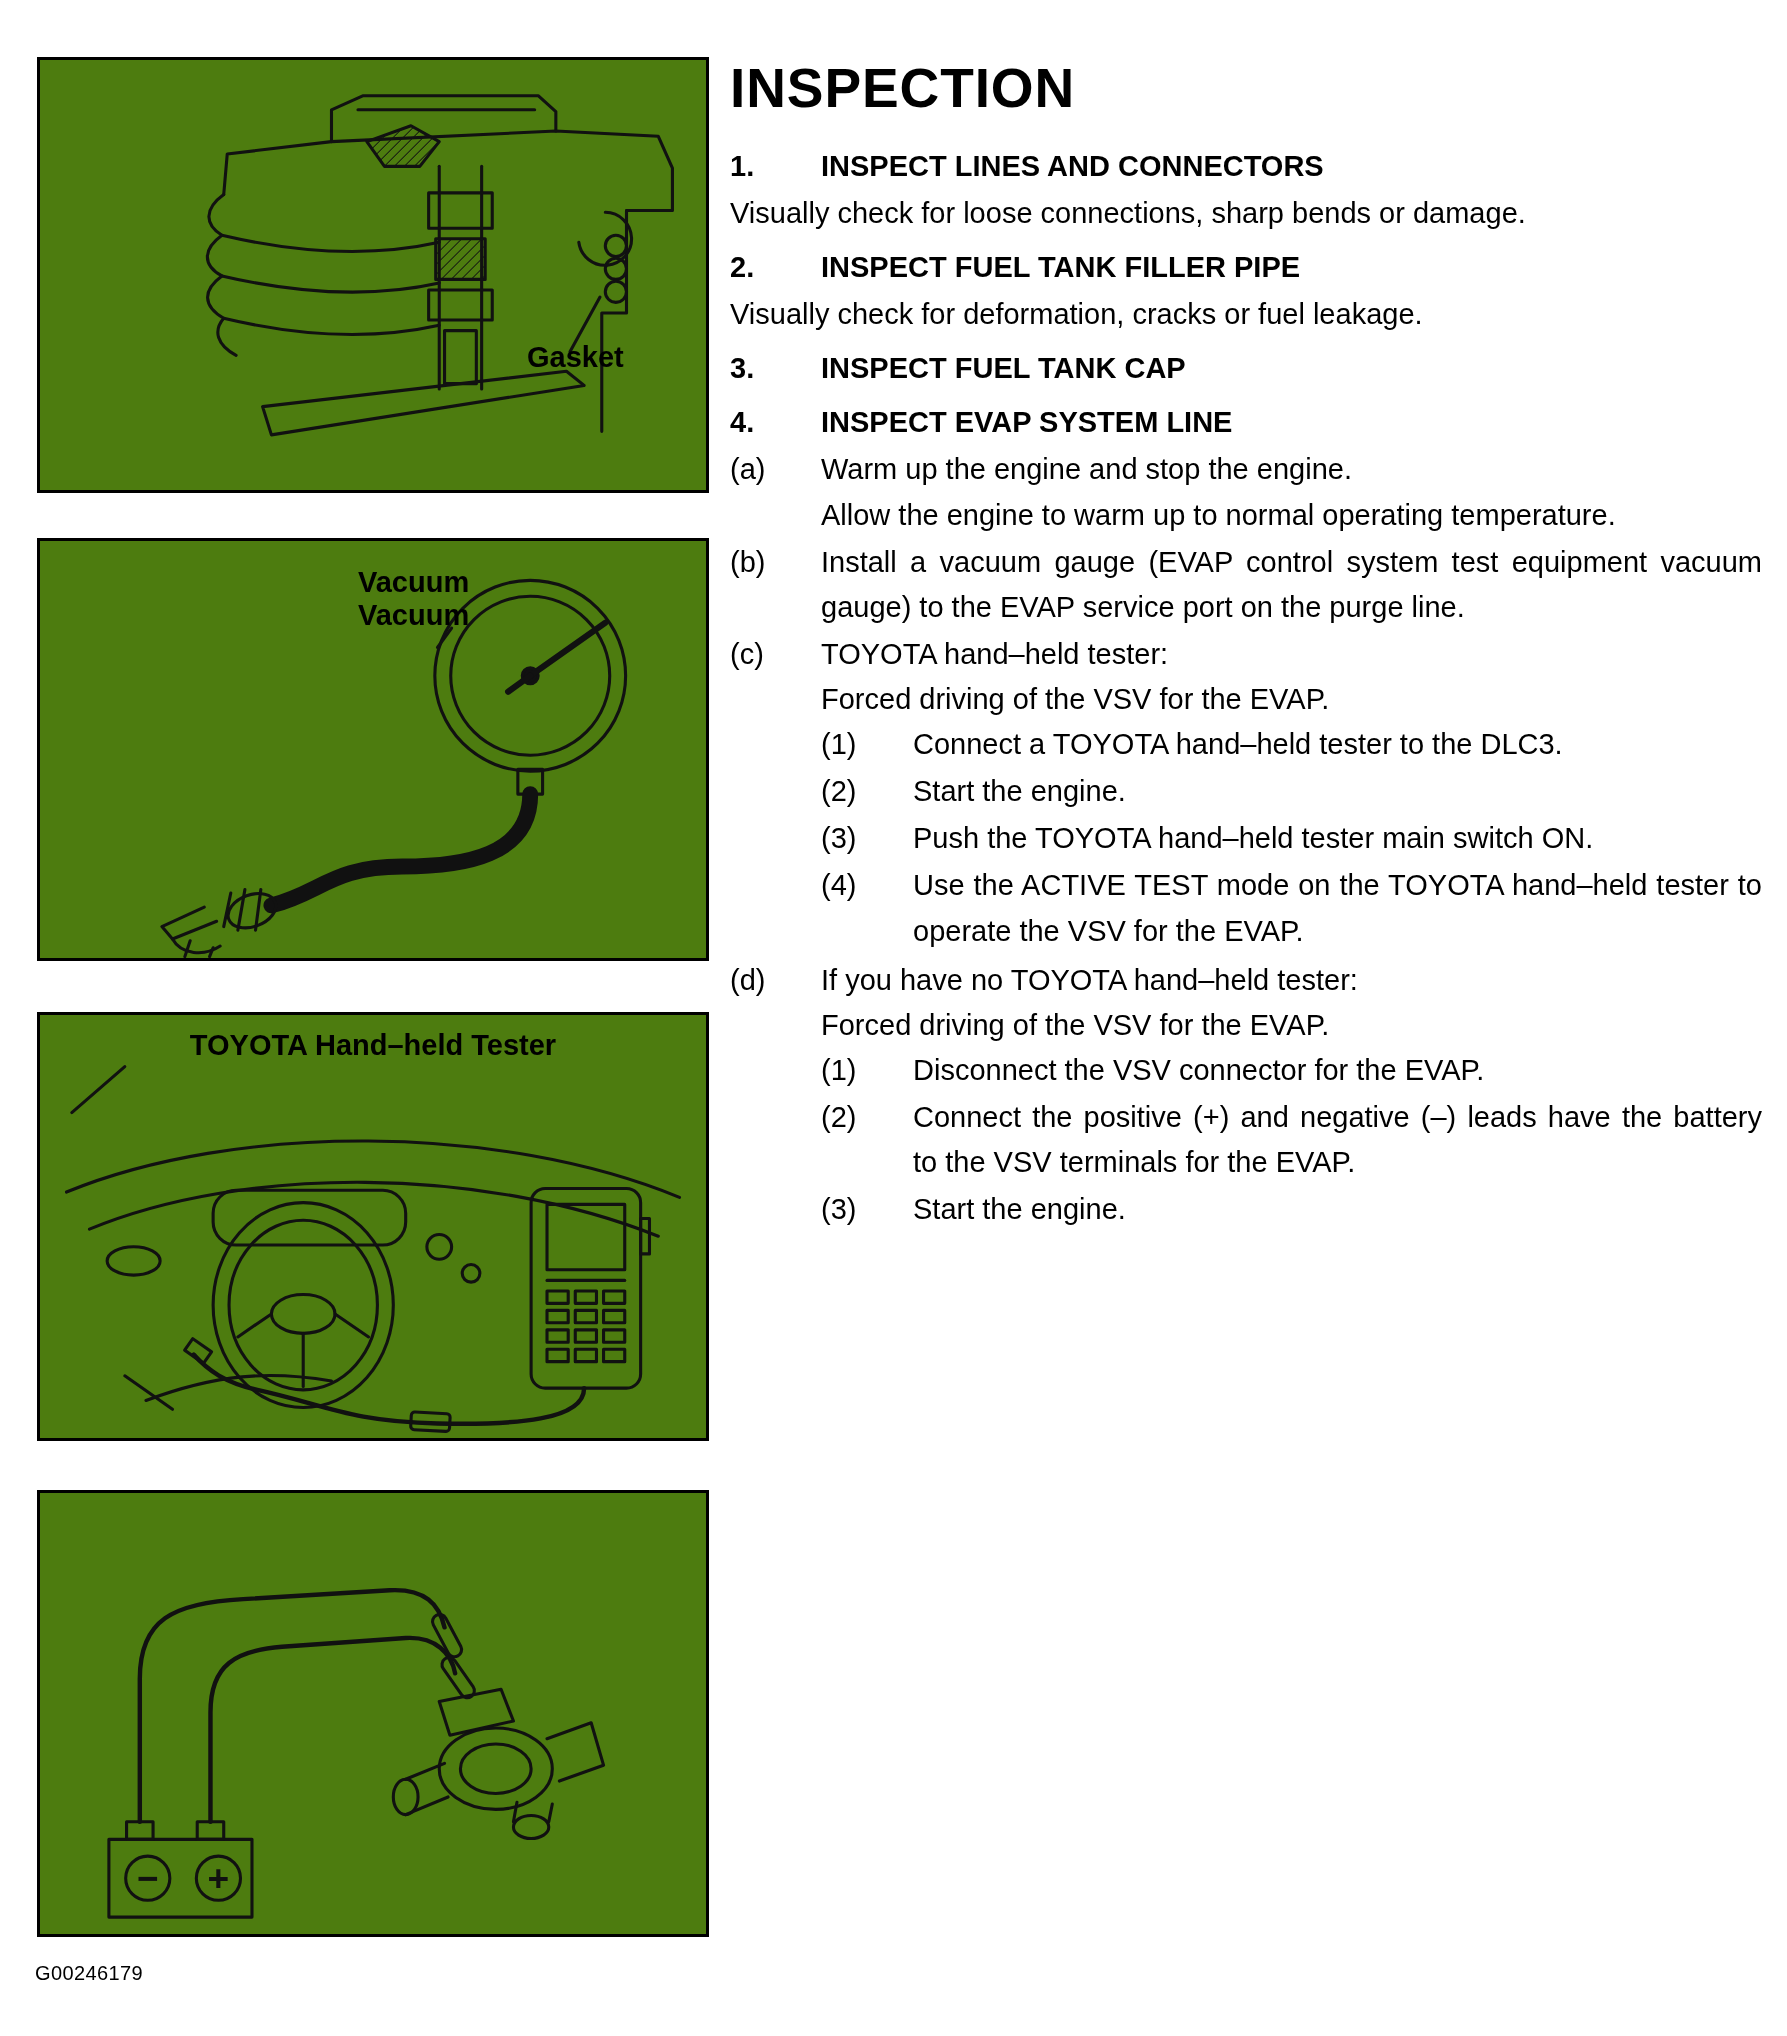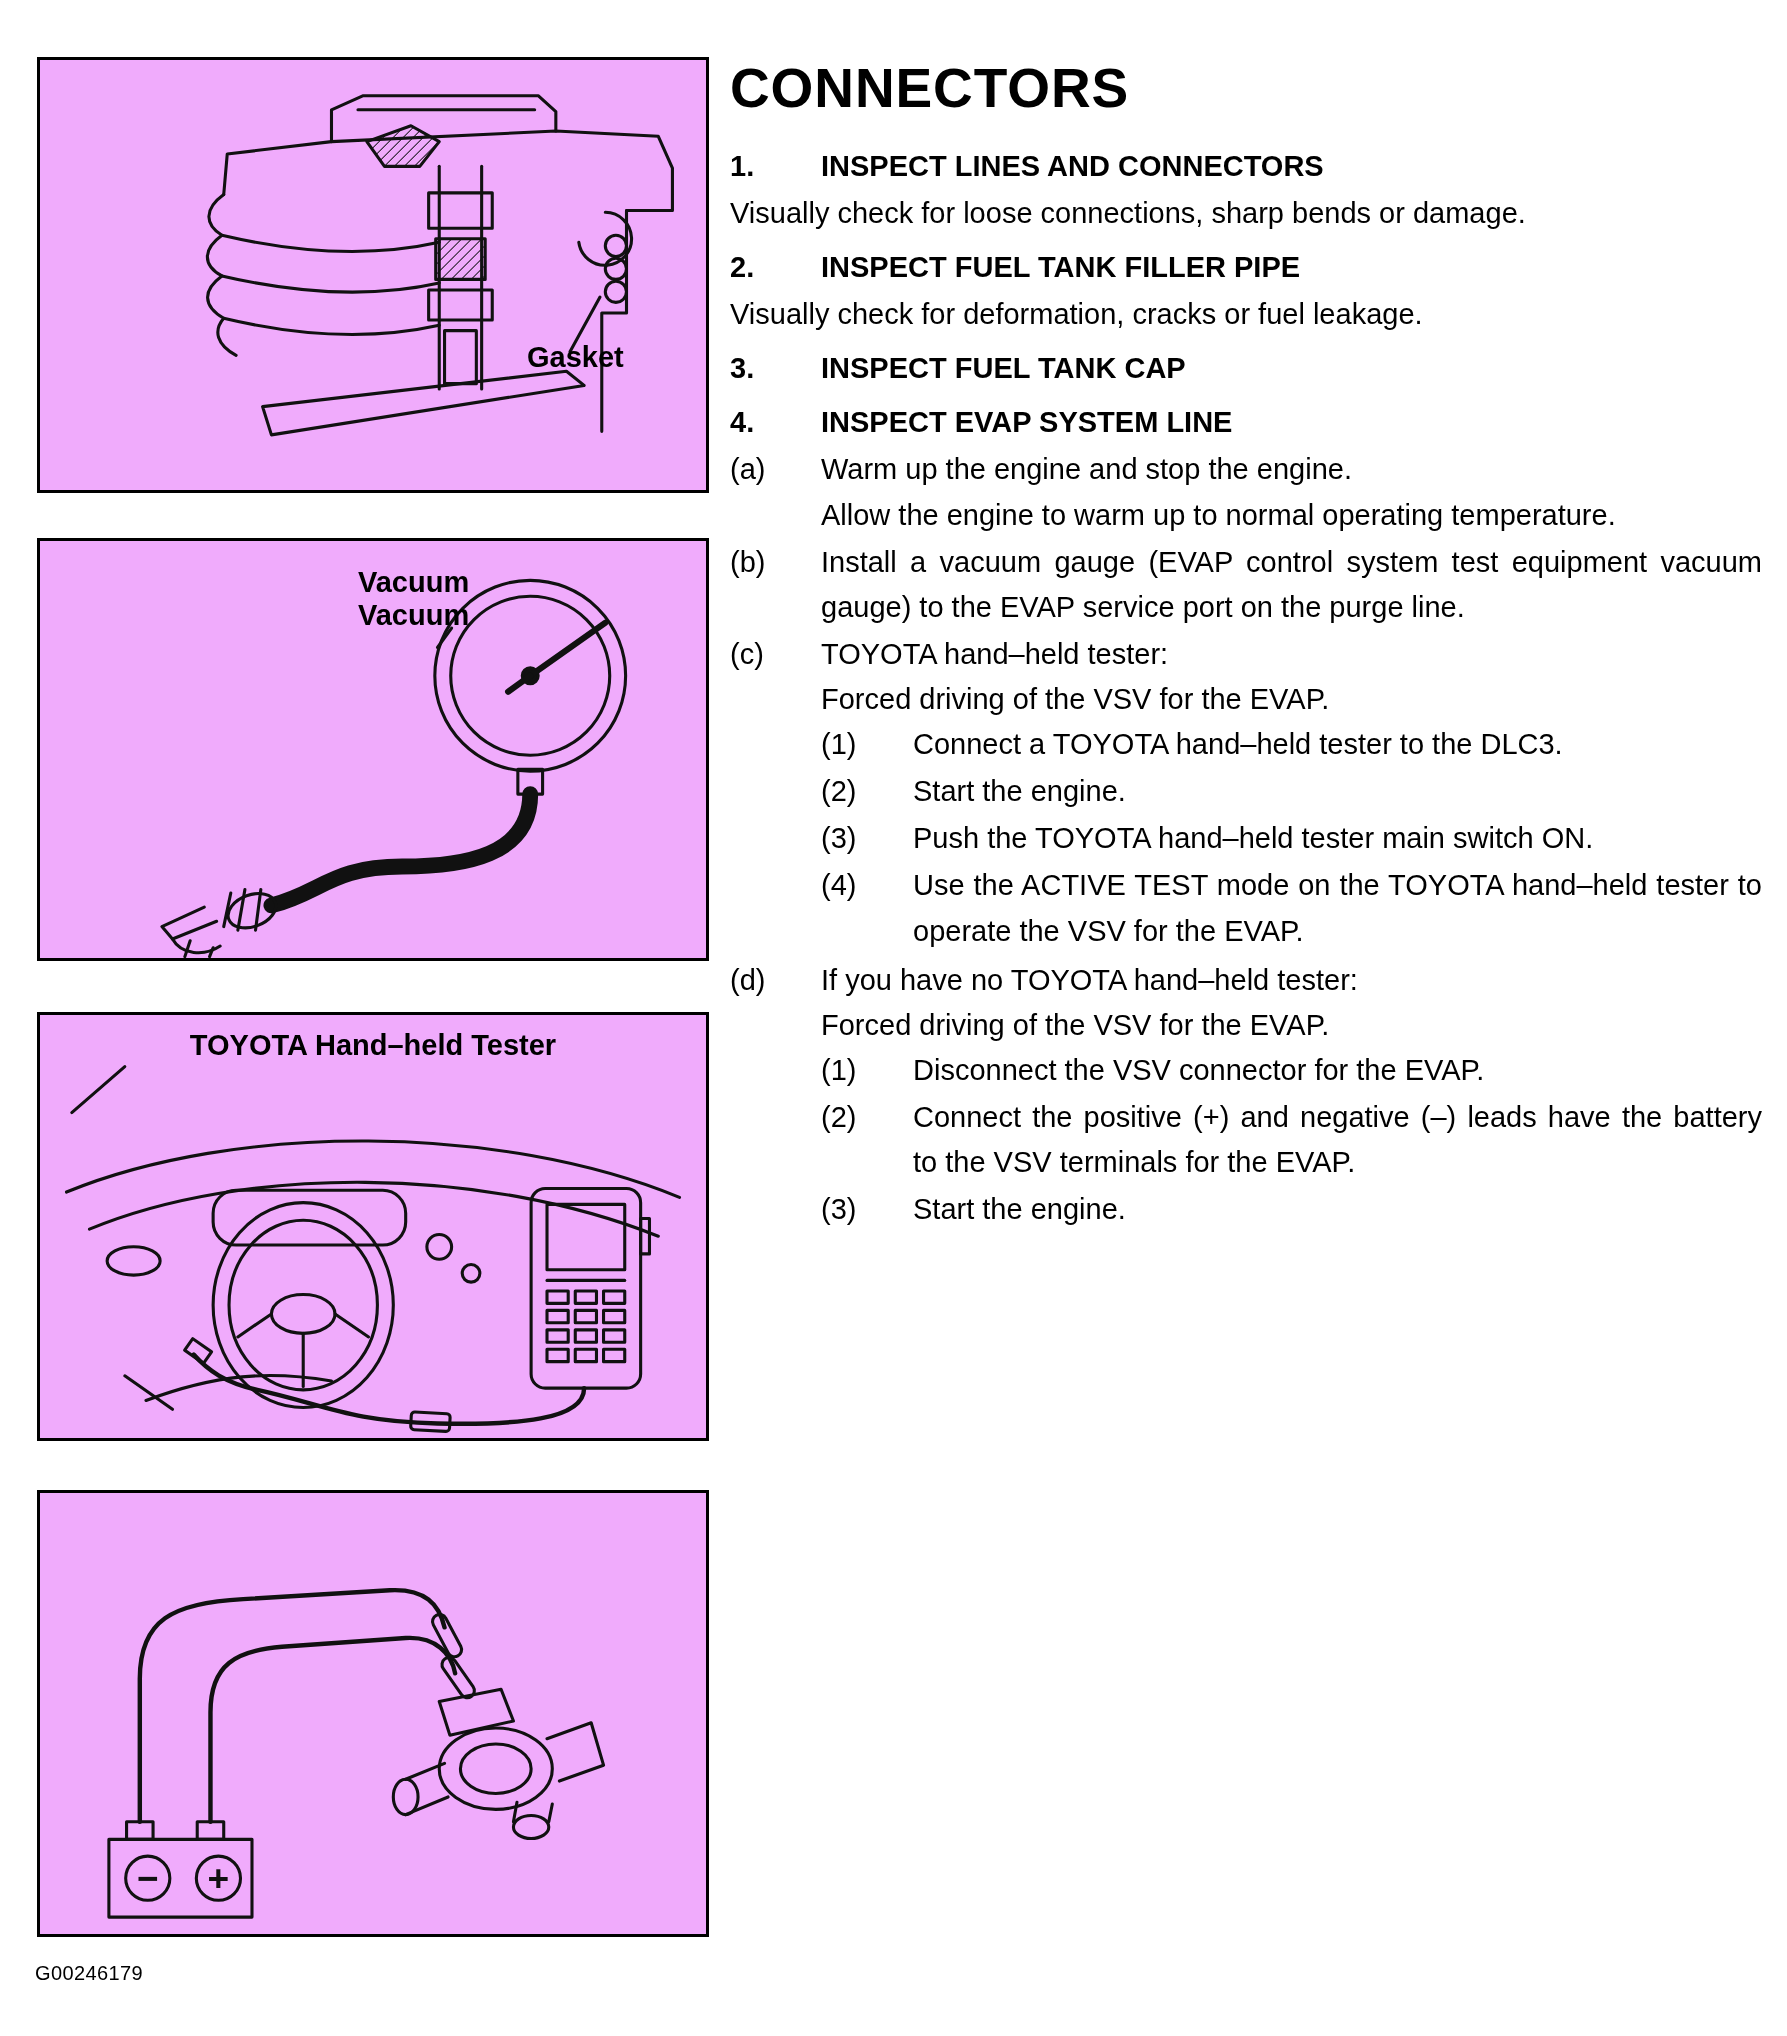--- a/index.html
+++ b/index.html
@@ -13,21 +13,21 @@
     color: #000;
     overflow: hidden;
   }
 
   
   .figure-box {
     position: absolute;
     left: 37px;
     width: 672px;
     border: 3.5px solid #000;
-    background: #f0abfc;
+    background: #4d7c0f;
   }
   .box1 { top: 57px;   height: 436px; }
   .box2 { top: 538px;  height: 423px; }
   .box3 { top: 1012px; height: 429px; }
   .box4 { top: 1490px; height: 447px; }
   .figure-box svg { display: block; width: 100%; height: 100%; }
 
   .fig-label {
     position: absolute;
     font-weight: bold;
@@ -224,21 +224,21 @@
         <path d="M574,278 L624,260 L638,308 L588,326"></path>
       </g>
       <text x="122" y="450" text-anchor="middle" font-size="42" font-weight="bold" fill="#111">−</text>
       <text x="202" y="450" text-anchor="middle" font-size="42" font-weight="bold" fill="#111">+</text>
     </svg>
   </div>
 
   <div class="figure-code">G00246179</div>
 
   <div class="right-col">
-    <h1 class="title">CONNECTORS</h1>
+    <h1 class="title">INSPECTION</h1>
 
     <div class="sec-head">
       <span class="sec-num">1.</span>
       <span class="sec-title">INSPECT LINES AND CONNECTORS</span>
     </div>
     <p class="para">Visually check for loose connections, sharp bends or damage.</p>
 
     <div class="sec-head">
       <span class="sec-num">2.</span>
       <span class="sec-title">INSPECT FUEL TANK FILLER PIPE</span>

